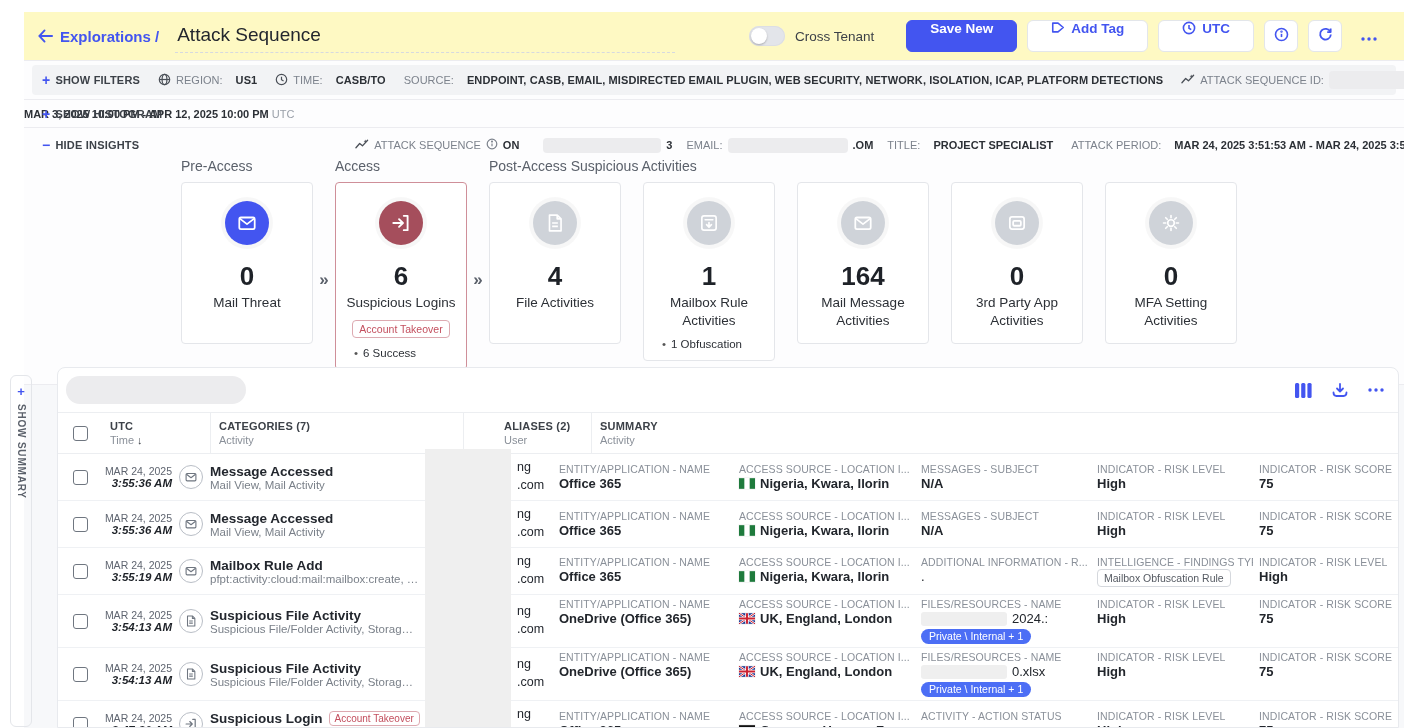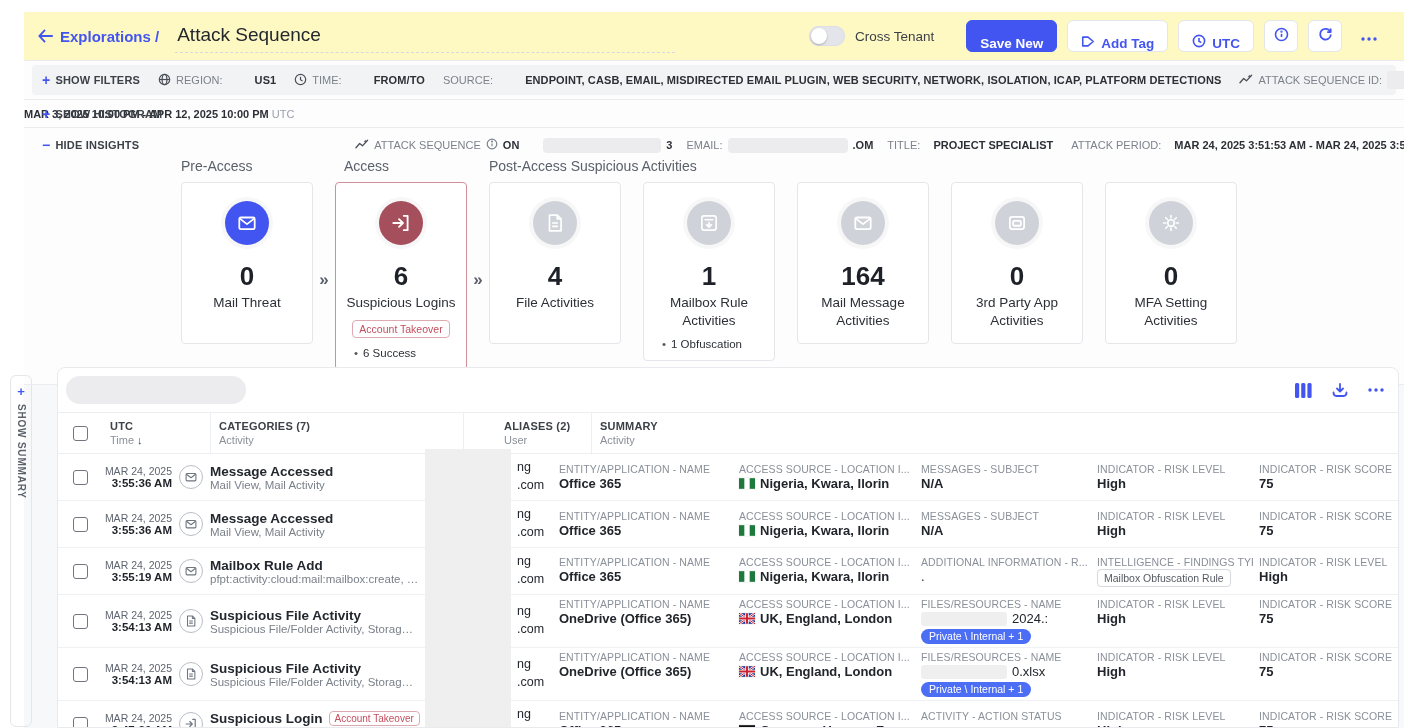--- a/index.html
+++ b/index.html
@@ -10,36 +10,36 @@
   
   .tophdr { display:flex; align-items:center; height:48px; padding:0 18px 0 14px; background:#fef9c3; }
   .crumb { color:#4355f0; font-size:15px; font-weight:bold; display:flex; align-items:center; gap:7px; cursor:pointer; }
   .crumb svg { display:block; }
   .title-wrap { margin-left:16px; border-bottom:1px dashed #d6d9df; padding:4px 8px 6px 2px; width:500px; }
   .page-title { font-size:19px; color:#23272e; }
   .hdr-right { margin-left:auto; display:flex; align-items:center; gap:10px; }
   .toggle { width:36px; height:20px; border-radius:10px; background:#e3e5ea; position:relative; cursor:pointer; box-shadow:inset 0 0 0 1px #dcdee4;}
   .toggle .knob { position:absolute; left:2px; top:2px; width:16px; height:16px; border-radius:50%; background:#fff; box-shadow:0 1px 2px rgba(0,0,0,.25); }
   .toggle-label { font-size:13.5px; color:#3c4148; margin-right:22px; }
-  .btn { display:inline-flex; align-items:flex-end; gap:6px; height:32px; padding:0 13px; border-radius:6px;
+  .btn { display:inline-flex; align-items:flex-start; gap:6px; height:32px; padding:0 23px; border-radius:6px;
          font-size:13.5px; font-weight:bold; cursor:pointer; border:1px solid #e3e6ea; background:#fff; color:#4355f0; }
   .btn.primary { background:#4355f0; border-color:#4355f0; color:#fff; }
   .iconbtn { width:34px; height:32px; display:inline-flex; align-items:center; justify-content:center;
              border:1px solid #e3e6ea; border-radius:6px; background:#fff; color:#4355f0; cursor:pointer; }
   .iconbtn.flat { border:none; background:transparent; }
 
   
   .bars { background:#fdfdfe; border-top:1px solid #ececf0; }
   .bar { display:flex; align-items:center; border-bottom:1px solid #ececf0; }
   .filterbar { height:30px; margin:4px 8px 0 8px; background:#f2f3f5; border-radius:4px; padding:0 10px; gap:18px; border-bottom:none; }
   .bar-sep { border-bottom:1px solid #ececf0; margin:4px 0 0 0; height:0; }
   .linklike { display:flex; align-items:center; gap:5px; font-size:11px; font-weight:bold; color:#3c4148; letter-spacing:.2px; cursor:pointer; white-space:nowrap; }
   .linklike .pm { color:#4355f0; font-size:14px; font-weight:bold; }
   .fitem { display:flex; align-items:center; gap:5px; font-size:11px; white-space:nowrap; color:#7c828c; }
-  .fitem b { color:#2c3036; font-weight:bold; letter-spacing:.1px;margin-left:19px; }
+  .fitem b { color:#2c3036; font-weight:bold; letter-spacing:.1px; }
   .fitem svg { color:#4a4f57; flex:none; }
   .redact { background:#ececee; border-radius:4px; display:inline-block; }
   .histbar { height:28px; padding:0 18px; position:relative; }
   .hist-center { position:absolute; left:0; right:4px; text-align:left; font-size:11px; font-weight:bold; color:#2c3036; }
   .hist-center .tz { color:#9aa0a9; font-weight:normal; }
 
   
   .insights { background:#fdfdfe; border-bottom:1px solid #ececf0; padding:6px 18px 14px 18px; }
   .insights-top { display:flex; align-items:center; gap:6px; height:22px; }
   .ins-item { display:flex; align-items:center; gap:5px; font-size:11px; color:#7c828c; white-space:nowrap; }
@@ -76,21 +76,21 @@
   .th { padding:0 8px; height:100%; display:flex; flex-direction:column; justify-content:center; gap:2px; }
   .th .t1 { color:#3c4148; font-weight:bold; letter-spacing:.2px; }
   .th .t2 { color:#8a9099; }
   .th.bordered { border-left:1px solid #eceef1; }
   .cbx { width:15px; height:15px; border:1.5px solid #6f7680; border-radius:3px; background:#fff; cursor:pointer; flex:none; }
   .tbody { position:relative; }
   .trow { display:flex; align-items:center; min-height:44px; border-bottom:1px solid #eff1f4; cursor:pointer; padding:3px 0; }
   .c-check { width:44px; display:flex; justify-content:center; flex:none; }
   .c-date { width:70px; text-align:right; flex:none; }
   .c-date .d1 { font-size:10.5px; color:#5f6570; white-space:nowrap; }
-  .c-date .d2 { font-size:11.5px; color:#1f2329; font-weight:bold; white-space:nowrap; }
+  .c-date .d2 { font-size:11.5px; color:#1f2329; font-weight:bold; white-space:nowrap;font-style:italic; }
   .c-icon { width:38px; display:flex; justify-content:center; flex:none; }
   .row-icon { width:24px; height:24px; border-radius:50%; border:1px solid #b9bec6; color:#6f7680;
               display:flex; align-items:center; justify-content:center; background:#fff; }
   .c-title { width:215px; flex:none; padding-right:6px; overflow:hidden; }
   .c-title .t1 { font-size:13.5px; font-weight:bold; color:#23272e; white-space:nowrap; display:flex; align-items:center; gap:6px; }
   .c-title .t2 { font-size:11.5px; color:#7a8089; white-space:nowrap; overflow:hidden; text-overflow:ellipsis; }
   .row-badge { font-size:10px; color:#c34f5e; border:1px solid #ddaab1; border-radius:4px; padding:1px 5px; font-weight:normal; flex:none; }
   .c-alias { width:128px; flex:none; position:relative; height:40px; }
   .alias-frag { position:absolute; left:92px; top:2px; font-size:12.5px; color:#23272e; line-height:1.4; }
   .alias-band { position:absolute; left:0; top:-8px; bottom:-8px; width:86px; background:#efefef; }
@@ -179,21 +179,21 @@
               <ellipse cx="7" cy="7" rx="2.6" ry="5.6"></ellipse>
               <path d="M1.6 7 h10.8"></path>
             </svg></span>
         <span>REGION:</span>&nbsp;<b>US1</b>
       </span>
       <span class="fitem">
         <span><svg width="13" height="13" viewBox="0 0 14 14" fill="none" stroke="currentColor" stroke-width="1.3">
               <circle cx="7" cy="7" r="5.6"></circle>
               <path d="M7 4 v3.2 l2.2 1.4"></path>
             </svg></span>
-        <span>TIME:</span>&nbsp;<b>FROM/TO</b>
+        <span>TIME:</span>&nbsp;<b>CASB/TO</b>
       </span>
       <span class="fitem">
         <span>SOURCE:</span>&nbsp;<b>ENDPOINT, CASB, EMAIL, MISDIRECTED EMAIL PLUGIN, WEB SECURITY, NETWORK, ISOLATION, ICAP, PLATFORM DETECTIONS</b>
       </span>
       <span class="fitem">
         <span><svg width="14" height="12" viewBox="0 0 15 12" fill="none" stroke="currentColor" stroke-width="1.4" stroke-linejoin="round" stroke-linecap="round">
               <path d="M1 10 L5 5.5 L8 8 L13.5 2"></path>
               <path d="M11 1.2 l.5 1.3 1.3.5 -1.3.5 -.5 1.3 -.5 -1.3 -1.3 -.5 1.3 -.5 z" fill="currentColor" stroke="none"></path>
             </svg></span>
         <span>ATTACK SEQUENCE ID:</span>
@@ -240,21 +240,21 @@
         </span>
         <span class="ins-item" style="margin-left:8px;">
           <span>TITLE:</span>&nbsp;<b>PROJECT SPECIALIST</b>
         </span>
         <span class="ins-item" style="margin-left:12px;">
           <span>ATTACK PERIOD:</span>&nbsp;<b>MAR 24, 2025 3:51:53 AM - MAR 24, 2025 3:55:58 AM</b>
         </span>
       </div>
       <div class="stage-labels" id="stageLabels">
           <span class="stage-label" style="left:139px">Pre-Access</span>
-          <span class="stage-label" style="left:302px">Access</span>
+          <span class="stage-label" style="left:293px">Access</span>
           <span class="stage-label" style="left:447px">Post-Access Suspicious Activities</span>
         </div>
       <div class="cards" id="cards">
           <div class="card ">
     <div class="card-icon" style="background:#4355f0">
               <svg width="22" height="22" viewBox="0 0 20 20" fill="none" stroke="currentColor" stroke-width="1.6" stroke-linejoin="round">
                 <rect x="3" y="5" width="14" height="10.5" rx="1.5"></rect>
                 <path d="M3.5 6 L10 11 L16.5 6"></path>
               </svg>
             </div>

